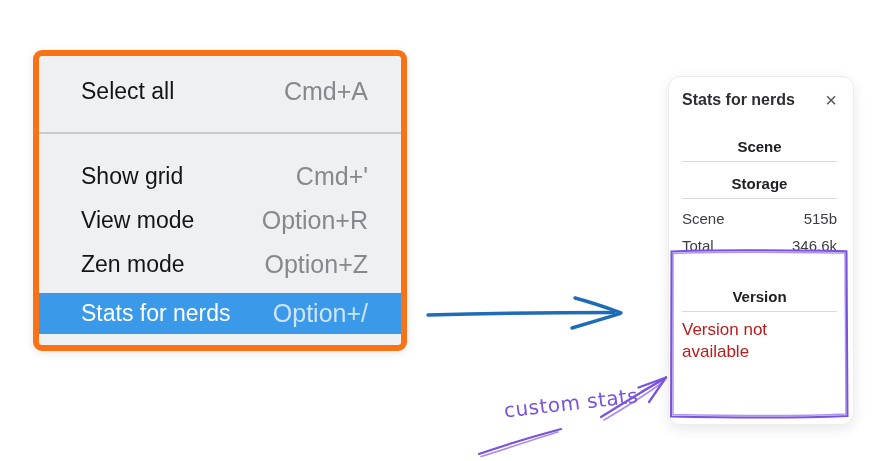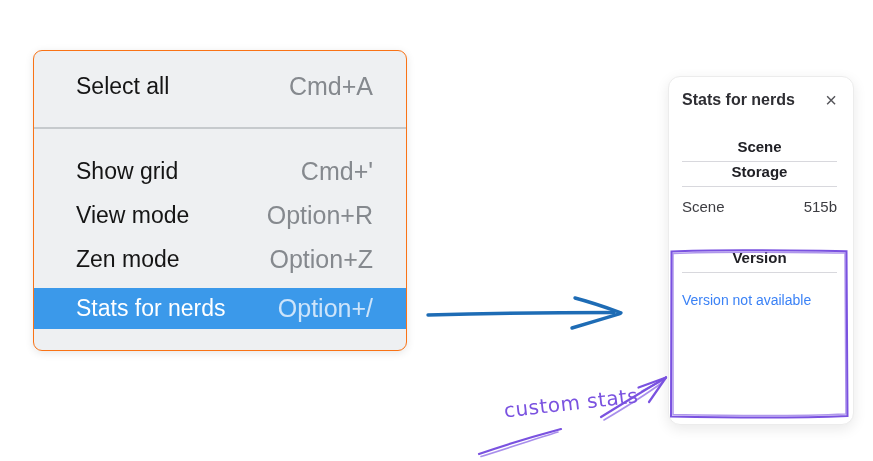--- a/index.html
+++ b/index.html
@@ -15,21 +15,21 @@
   }
 
   
   .context-menu {
     position: absolute;
     left: 33px;
     top: 50px;
     width: 374px;
     height: 301px;
     background: #eef0f2;
-    border: 1px solid #f97316;
+    border: 6px solid #f97316;
     border-radius: 9px;
     box-shadow: 0 2px 8px rgba(0,0,0,0.10);
     overflow: hidden;
   }
   .menu-item {
     height: 44px;
     display: flex;
     align-items: center;
     justify-content: space-between;
     padding: 0 33px 0 42px;
@@ -94,40 +94,40 @@
     padding: 0;
   }
   .section-heading {
     text-align: center;
     font-size: 15px;
     font-weight: bold;
     color: #202025;
     line-height: 19px;
   }
   .heading-scene   { margin-top: 26px; }
-  .heading-storage { margin-top: 0; }
+  .heading-storage { margin-top: 12px; }
   .heading-version { margin-top: 28px; }
   .panel-divider {
     height: 1px;
     background: #d8d8dd;
     margin-top: 5px;
   }
   .stat-rows { margin-top: 6px; }
   .stat-row {
     display: flex;
     justify-content: space-between;
     font-size: 15px;
     line-height: 27px;
     color: #3d3d42;
   }
   .version-note {
-    margin-top: 16px;
-    font-size: 14px;
+    margin-top: 7px;
+    font-size: 17px;
     line-height: 22px;
-    color: #3b82f6;
+    color: #b91c1c;
   }
 
   
   .highlight-rect { position: absolute; left: 664px; top: 245px; }
   .annotation-arrow { position: absolute; left: 470px; top: 368px; }
   .annotation-label {
     position: absolute;
     left: 494px;
     top: 391px;
     width: 154px;
@@ -186,20 +186,24 @@
     <div class="section-heading heading-scene">Scene</div>
     <div class="panel-divider"></div>
 
     <div class="section-heading heading-storage">Storage</div>
     <div class="panel-divider"></div>
     <div class="stat-rows">
       <div class="stat-row">
         <span>Scene</span>
         <span>515b</span>
       </div>
+      <div class="stat-row">
+        <span>Total</span>
+        <span>346.6k</span>
+      </div>
     </div>
 
     <div class="section-heading heading-version">Version</div>
     <div class="panel-divider"></div>
     <div class="version-note">Version not available</div>
   </aside>
 
   <svg class="highlight-rect" width="190" height="180" viewBox="0 0 190 180">
     <g fill="none" stroke="#7a52e0" stroke-linecap="round">
       <path stroke-width="2" d="M7.5 6.5 C 55 4, 125 5.5, 182.5 6.2 L 183.5 171 C 125 173.5, 55 172.5, 7 171.5 L 7.5 6.5 Z"></path>

